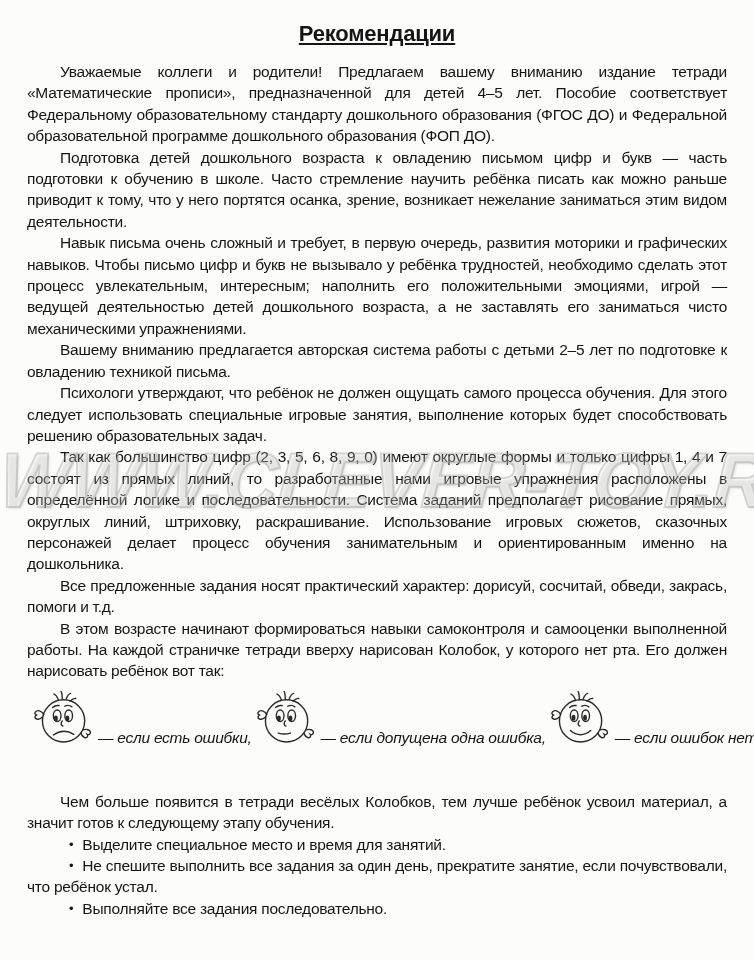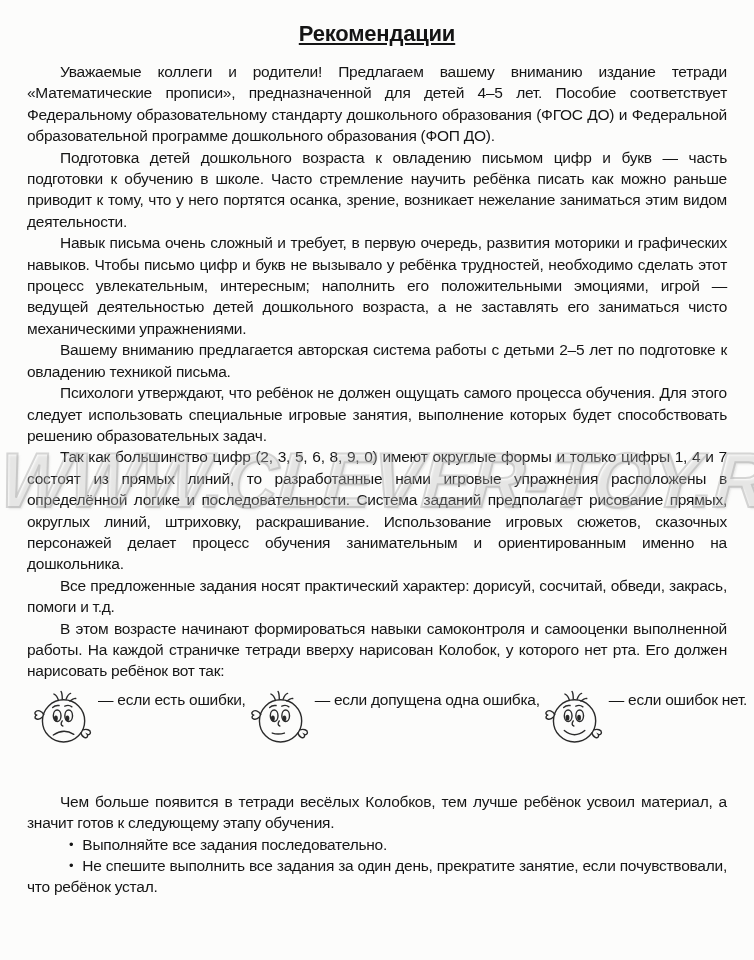--- a/index.html
+++ b/index.html
@@ -38,21 +38,21 @@
     padding-right:9px;
     vertical-align:1px;
   }
   .faces-row{
     display:flex;
     align-items:center;
     justify-content:space-between;
     margin:7px 2px 42px 2px;
     text-indent:0;
   }
-  .face-item{display:flex;align-items:flex-start;}
+  .face-item{display:flex;align-items:flex-end;font-style:italic;}
   .face-item svg{display:block;margin-right:5px;}
   .face-label{white-space:nowrap;}
   .kolobok{stroke:#2b2b2b;stroke-width:2.2;fill:none;stroke-linecap:round;}
   .kolobok .pupil{fill:#2b2b2b;stroke:none;}
   .watermark{
     position:absolute;
     left:0;top:438px;
     width:754px;
     text-align:center;
     font-size:74px;
@@ -150,17 +150,18 @@
           <path d="M52,48 q-4,6 1,8"></path>
           <path d="M38,63 Q54,76 70,63"></path>
         </svg>
         <span class="face-label">— если ошибок нет.</span>
       </div>
 
     </div>
 
     <p>Чем больше появится в тетради весёлых Колобков, тем лучше ребёнок усвоил материал, а значит готов к следующему этапу обучения.</p>
 
+    <p class="bullet"><span class="bullet-marker">•</span><span>Выделите специальное место и время для занятий.</span></p>
+    <p class="bullet"><span class="bullet-marker">•</span><span>Не спешите выполнить все задания за один день, прекратите занятие, если почувствовали, что ребёнок устал.</span></p>
     <p class="bullet"><span class="bullet-marker">•</span><span>Выполняйте все задания последовательно.</span></p>
-    <p class="bullet"><span class="bullet-marker">•</span><span>Не спешите выполнить все задания за один день, прекратите занятие, если почувствовали, что ребёнок устал.</span></p>
 
   </div>
 </div>
 
 </body></html>

